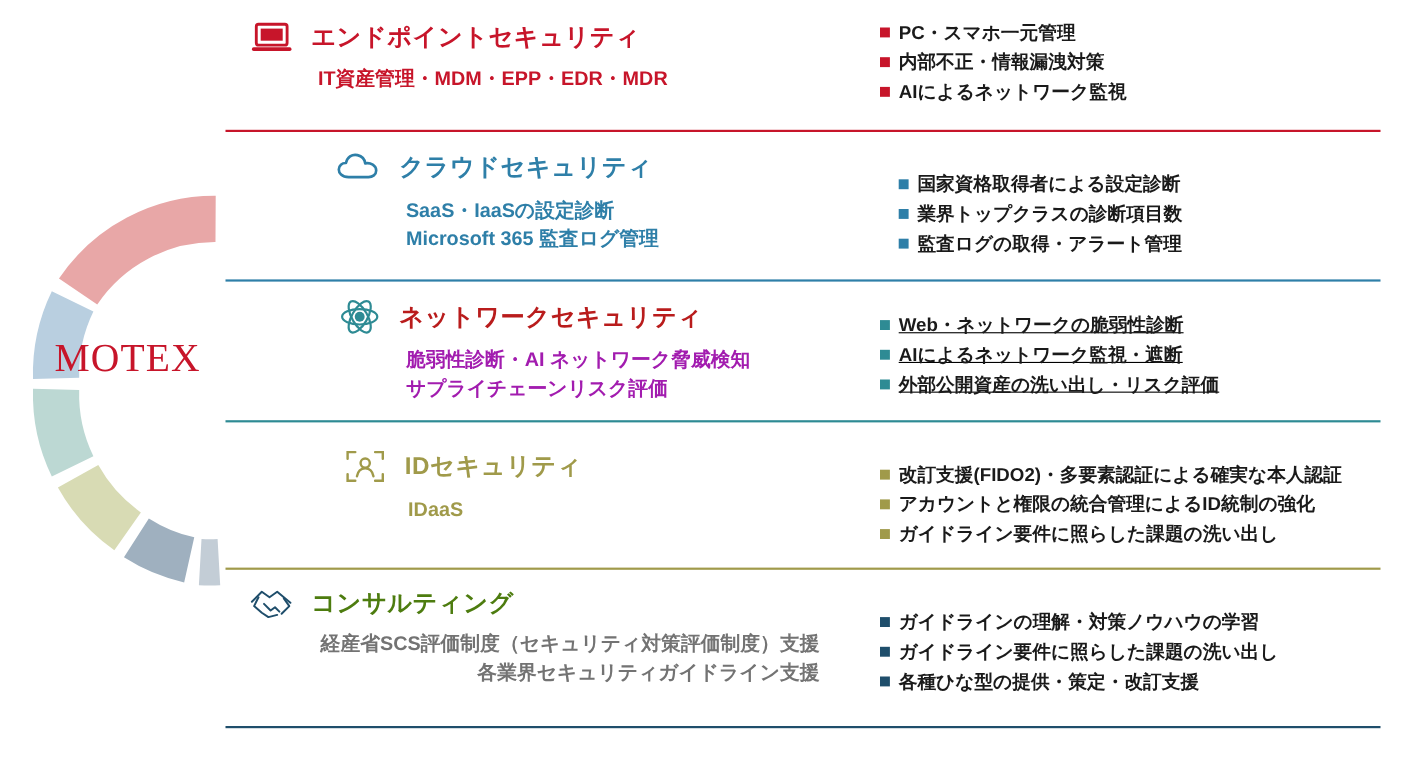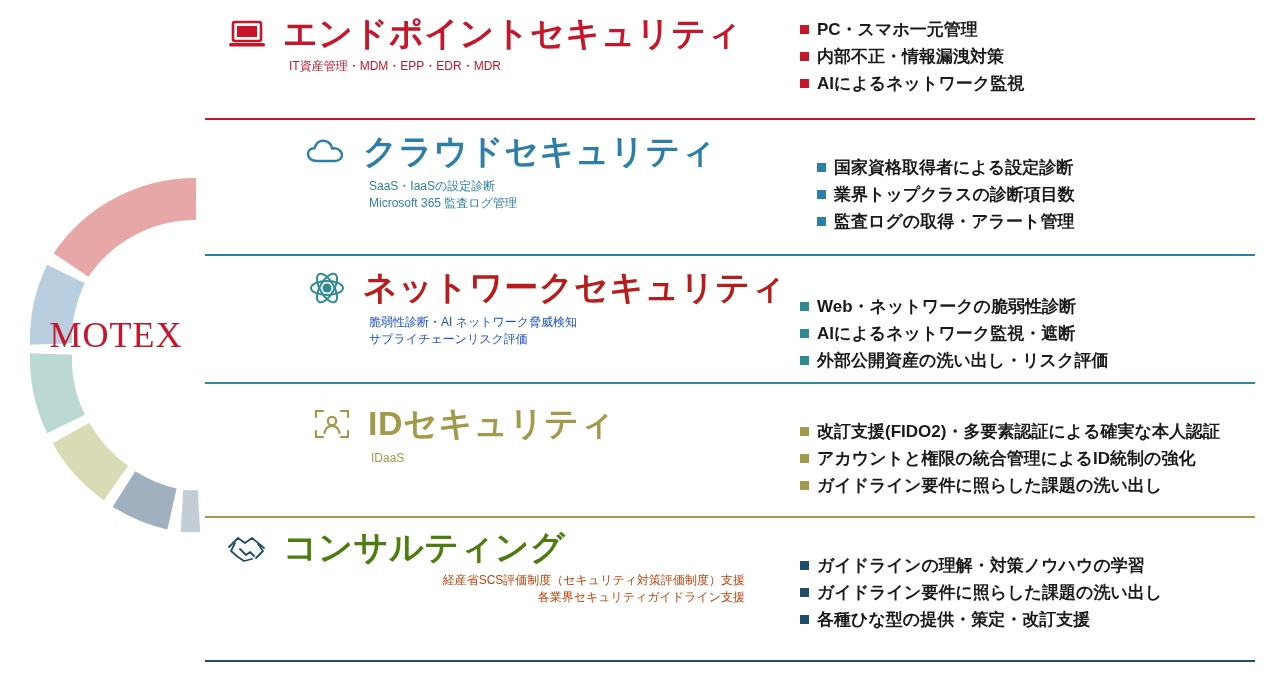--- a/index.html
+++ b/index.html
@@ -24,21 +24,21 @@
   .arc-wrap {
     position: absolute;
     left: 0;
     top: 0;
     width: 260px;
     height: 698px;
   }
   .logo {
     position: absolute;
     left: 36px;
-    top: 314px;
+    top: 304px;
     width: 160px;
     text-align: center;
     color: #c7152a;
     font-family: "Liberation Serif", serif;
     font-size: 36px;
     letter-spacing: 1px;
     font-weight: 400;
   }
 
   
@@ -65,30 +65,30 @@
   }
   .icon {
     width: 44px;
     height: 40px;
     flex: 0 0 44px;
     display: flex;
     align-items: center;
     justify-content: center;
   }
   .title {
-    font-size: 34px;
+    font-size: 22px;
     font-weight: 700;
     letter-spacing: 0.5px;
     line-height: 1.1;
     white-space: nowrap;
   }
   .subtitle {
-    font-size: 12px;
+    font-size: 18px;
     line-height: 1.45;
-    font-weight: 400;
+    font-weight: 700;
     white-space: pre-line;
   }
 
   .bullets {
     position: absolute;
     top: 0;
   }
   .bullet {
     display: flex;
     align-items: flex-start;
@@ -116,21 +116,21 @@
   #row-endpoint .head        { margin-left: 20px; }
   #row-endpoint .subtitle    { margin-left: 84px; margin-top: 4px; }
   #row-endpoint .bullets     { left: 595px; top: 2px; }
 
   #row-cloud .head           { margin-left: 100px; }
   #row-cloud .subtitle       { margin-left: 164px; margin-top: 6px; }
   #row-cloud .bullets        { left: 612px; top: 22px; }
 
   #row-network .head         { margin-left: 100px; }
   #row-network .subtitle     { margin-left: 164px; margin-top: 6px; }
-  #row-network .bullets      { left: 595px; top: 25px; }
+  #row-network .bullets      { left: 595px; top: 14px; text-decoration: underline; }
 
   #row-id .head              { margin-left: 105px; }
   #row-id .subtitle          { margin-left: 166px; margin-top: 6px; }
   #row-id .bullets           { left: 595px; top: 14px; }
 
   #row-consulting .head      { margin-left: 20px; }
   #row-consulting .subtitle  { margin-left: 70px; margin-top: 4px; text-align: right; width: 470px;}
   #row-consulting .bullets   { left: 595px; top: 24px; }
 
   #div-1 { top: 118px; }
@@ -230,21 +230,21 @@
             <g stroke="#2e8b94" stroke-width="2" fill="none">
               <ellipse cx="20" cy="19" rx="16" ry="7"></ellipse>
               <ellipse cx="20" cy="19" rx="16" ry="7" transform="rotate(60 20 19)"></ellipse>
               <ellipse cx="20" cy="19" rx="16" ry="7" transform="rotate(120 20 19)"></ellipse>
             </g>
             <circle cx="20" cy="19" r="4.5" fill="#2e8b94"></circle>
           </svg>
         </span>
         <span class="title" style="color:#b91c1c">ネットワークセキュリティ</span>
       </div>
-      <div class="subtitle" style="color:#1d4ed8">脆弱性診断・AI ネットワーク脅威検知
+      <div class="subtitle" style="color:#a21caf">脆弱性診断・AI ネットワーク脅威検知
 サプライチェーンリスク評価</div>
 
       <div class="bullets">
         <div class="bullet">
           <span class="sq" style="background:#2e8b94"></span>
           <span>Web・ネットワークの脆弱性診断</span>
         </div>
         <div class="bullet">
           <span class="sq" style="background:#2e8b94"></span>
           <span>AIによるネットワーク監視・遮断</span>
@@ -303,21 +303,21 @@
             <g stroke="#1f4e6b" stroke-width="1.8" fill="none" stroke-linejoin="round" stroke-linecap="round">
               <path d="M4 16 L13 7 L20 12 L27 7 L39 17"></path>
               <path d="M15 18 L21 24 L25 21 L29 25"></path>
               <path d="M10 12 L6 20 L13 26 L19 30 L27 28"></path>
               <path d="M33 13 L38 20 L31 27"></path>
             </g>
           </svg>
         </span>
         <span class="title" style="color:#4d7c0f">コンサルティング</span>
       </div>
-      <div class="subtitle" style="color:#c2410c">経産省SCS評価制度（セキュリティ対策評価制度）支援
+      <div class="subtitle" style="color:#737373">経産省SCS評価制度（セキュリティ対策評価制度）支援
 各業界セキュリティガイドライン支援</div>
 
       <div class="bullets">
         <div class="bullet">
           <span class="sq" style="background:#1f4e6b"></span>
           <span>ガイドラインの理解・対策ノウハウの学習</span>
         </div>
         <div class="bullet">
           <span class="sq" style="background:#1f4e6b"></span>
           <span>ガイドライン要件に照らした課題の洗い出し</span>

